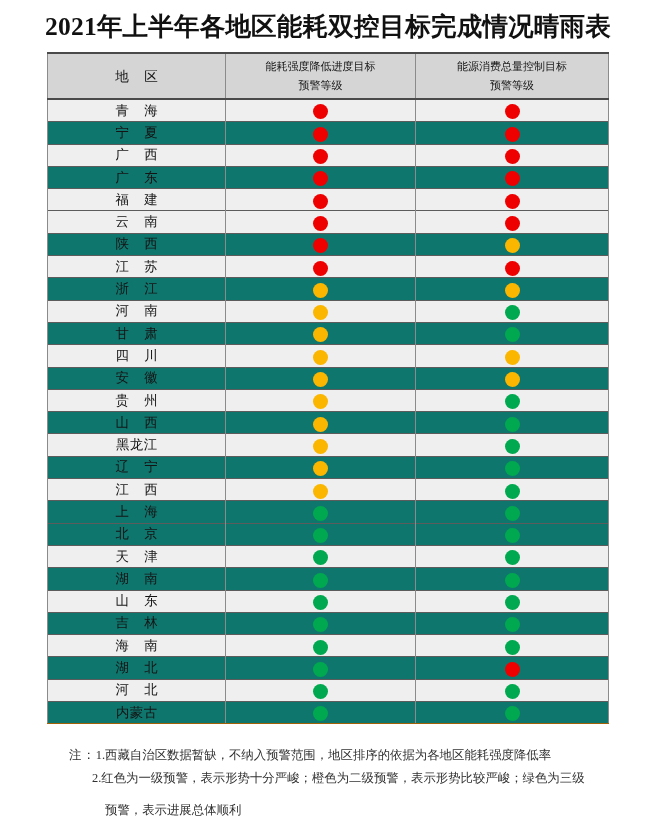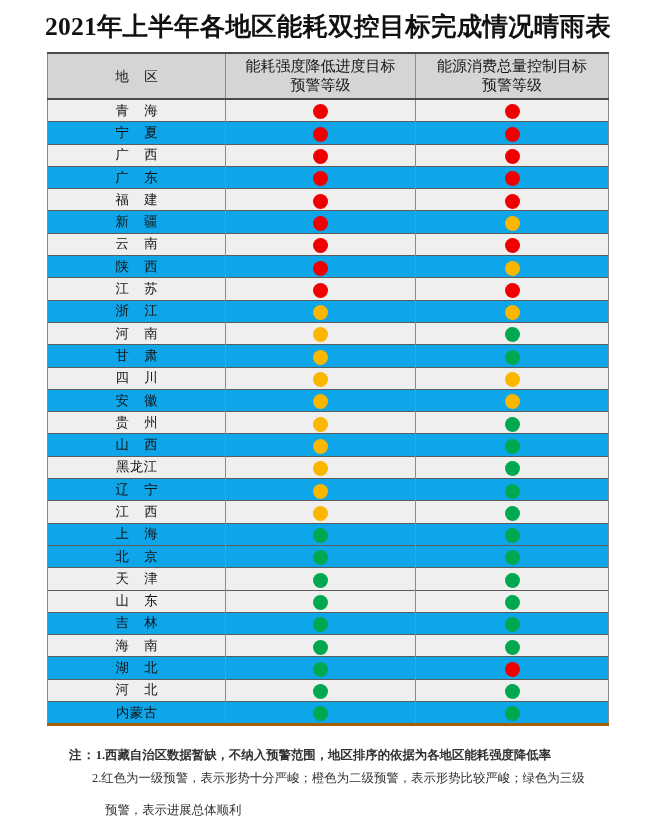--- a/index.html
+++ b/index.html
@@ -60,43 +60,43 @@
     border-left: 1px solid #8b8b8b;
     border-right: 1px solid #8b8b8b;
   }
 
   thead th {
     height: 44px;
     background: #d5d5d5;
     border-top: 2px solid #4a4a4a;
     border-bottom: 2px solid #4a4a4a;
     font-weight: normal;
-    font-size: 15px;
+    font-size: 11px;
     line-height: 19px;
     color: #161616;
     vertical-align: middle;
     text-align: center;
   }
   thead th .hdr-line { display: block; }
   thead th.region-head {
     font-size: 13.6px;
     letter-spacing: 6px;
     text-indent: 6px;
   }
 
   tbody tr { height: 21.3px; padding-left: 13px; }
   tbody tr.odd  td { background: #efefef; }
-  tbody tr.even td { background: #0ea5e9; margin-left: 12px; }
+  tbody tr.even td { background: #0f766e; margin-left: 12px; }
   tbody td {
     border-top: 1px solid #5c5c5c;
     height: 21.3px;
     vertical-align: middle;
     text-align: center;
   }
-  tbody tr:last-child td { border-bottom: 3px solid #a16207; }
+  tbody tr:last-child td { border-bottom: 1px solid #a16207; }
 
   td.region {
     font-size: 13.4px;
     color: #141414;
     letter-spacing: 6px;
     text-indent: 6px;
     white-space: nowrap;
   }
   td.region.tight { letter-spacing: 0.5px; text-indent: 0.5px; }
 
@@ -116,21 +116,21 @@
   .notes {
     position: absolute;
     left: 47px;
     top: 744px;
     width: 580px;
     font-size: 12.4px;
     line-height: 23px;
     color: #303030;
   }
   .note-line { white-space: nowrap; }
-  .note-line.l1 { padding-left: 22px; font-weight: bold; }
+  .note-line.l1 { padding-left: 22px; }
   .note-line.l2 { padding-left: 45px; }
   .note-line.l3 { padding-left: 58px; margin-top: 9px; }
   .note-label { letter-spacing: 1px; }
 </style>
 </head>
 <body>
 
 <div class="page">
 
   <div class="title">2021年上半年各地区能耗双控目标完成情况晴雨表</div>
@@ -174,25 +174,20 @@
           <tr class="even">
             <td class="region">广  东</td>
             <td class="dotcell"><span class="dot red"></span></td>
             <td class="dotcell"><span class="dot red"></span></td>
           </tr>
           <tr class="odd">
             <td class="region">福  建</td>
             <td class="dotcell"><span class="dot red"></span></td>
             <td class="dotcell"><span class="dot red"></span></td>
           </tr>
-          <tr class="even">
-            <td class="region">新  疆</td>
-            <td class="dotcell"><span class="dot red"></span></td>
-            <td class="dotcell"><span class="dot yellow"></span></td>
-          </tr>
           <tr class="odd">
             <td class="region">云  南</td>
             <td class="dotcell"><span class="dot red"></span></td>
             <td class="dotcell"><span class="dot red"></span></td>
           </tr>
           <tr class="even">
             <td class="region">陕  西</td>
             <td class="dotcell"><span class="dot red"></span></td>
             <td class="dotcell"><span class="dot yellow"></span></td>
           </tr>
@@ -256,20 +251,25 @@
             <td class="dotcell"><span class="dot green"></span></td>
             <td class="dotcell"><span class="dot green"></span></td>
           </tr>
           <tr class="even">
             <td class="region">北  京</td>
             <td class="dotcell"><span class="dot green"></span></td>
             <td class="dotcell"><span class="dot green"></span></td>
           </tr>
           <tr class="odd">
             <td class="region">天  津</td>
+            <td class="dotcell"><span class="dot green"></span></td>
+            <td class="dotcell"><span class="dot green"></span></td>
+          </tr>
+          <tr class="even">
+            <td class="region">湖  南</td>
             <td class="dotcell"><span class="dot green"></span></td>
             <td class="dotcell"><span class="dot green"></span></td>
           </tr>
           <tr class="odd">
             <td class="region">山  东</td>
             <td class="dotcell"><span class="dot green"></span></td>
             <td class="dotcell"><span class="dot green"></span></td>
           </tr>
           <tr class="even">
             <td class="region">吉  林</td>

